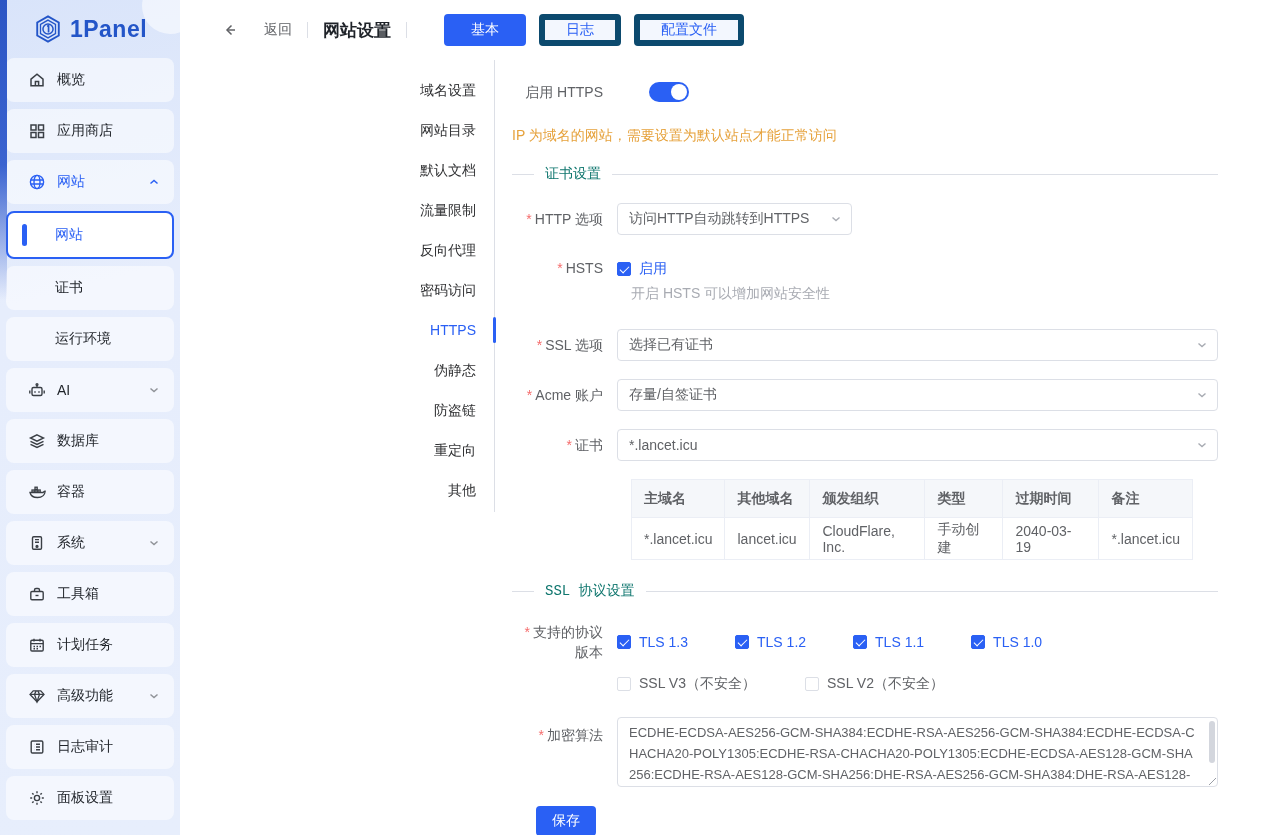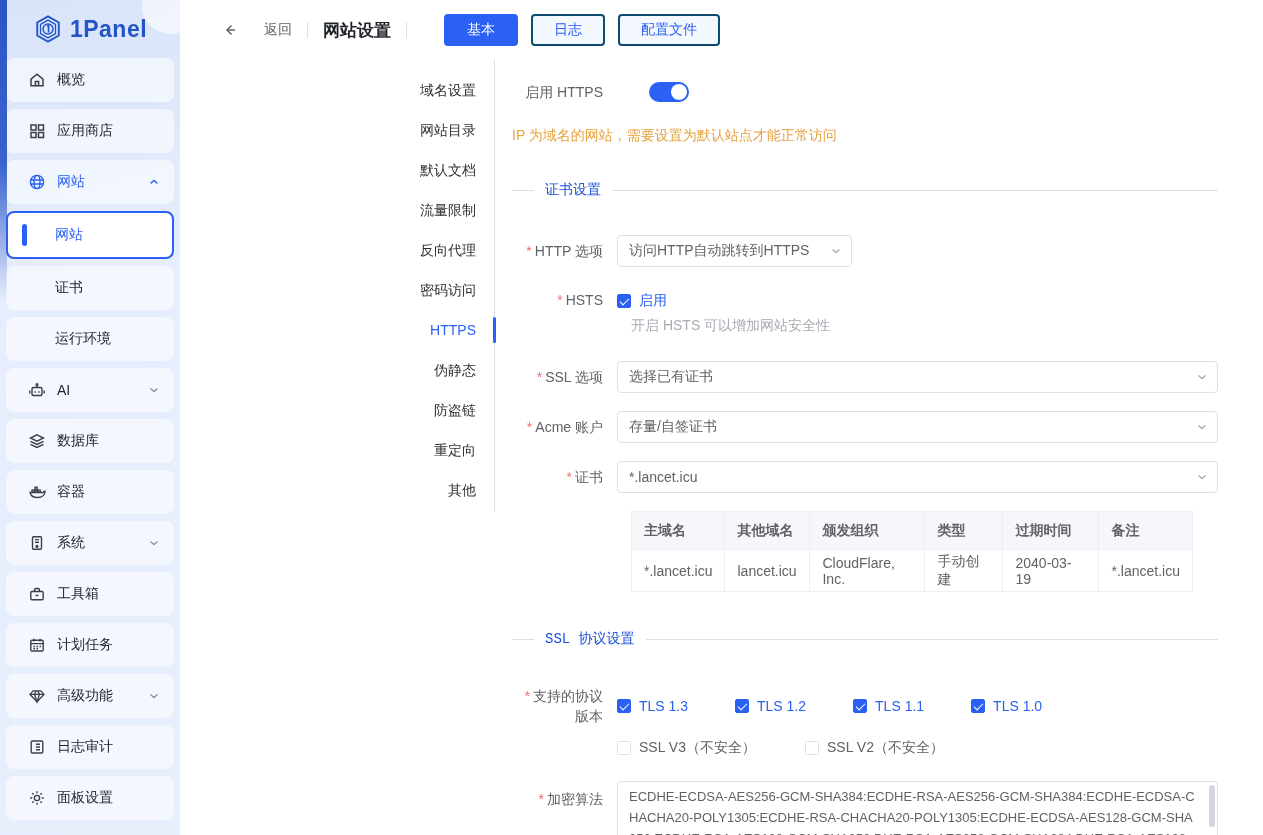--- a/index.html
+++ b/index.html
@@ -49,21 +49,21 @@
 
   
   .main { flex:1; background:#fff; display:flex; flex-direction:column; }
   .topbar { height:60px; display:flex; align-items:center; padding-left:42px; flex:0 0 60px; }
   .back { display:flex; align-items:center; gap:26px; color:#606266; cursor:pointer; }
   .vdiv { width:1px; height:16px; background:#dcdfe6; margin:0 15px; }
   .page-title { font-size:17px; font-weight:bold; color:#1f2329; }
   .tabs { display:flex; gap:13px; margin-left:22px; }
   .tab {
     height:32px; padding:0 21px; display:flex; align-items:center; border-radius:4px;
-    font-size:14px; cursor:pointer; border:2px solid #0c4a6e; background:#f3f7fe; color:#2a60f4;
+    font-size:14px; cursor:pointer; border:6px solid #0c4a6e; background:#f3f7fe; color:#2a60f4;
   }
   .tab.active { background:#2a60f4; border-color:#2a60f4; color:#fff; }
 
   .body-wrap { display:flex; padding-left:42px; flex:1; overflow:hidden; }
 
   
   .submenu { position:relative; width:273px; flex:0 0 273px; padding-top:10px;
              border-right:1px solid #dcdfe6; height:452px; }
   .sm-item { position:relative; height:40px; line-height:40px; text-align:right;
              padding-right:18px; color:#303133; cursor:pointer; }
@@ -82,21 +82,21 @@
   .form-control { flex:1; min-width:0; }
 
   .toggle { position:relative; width:40px; height:20px; border-radius:10px; background:#2a60f4; cursor:pointer; }
   .toggle .knob { position:absolute; right:2px; top:2px; width:16px; height:16px; border-radius:50%; background:#fff; }
 
   .warn-text { margin-top:25px; color:#e6a23c; font-size:14px; }
 
   .divider { display:flex; align-items:center; margin-top:20px; }
   .divider::before { content:""; width:22px; border-top:1px solid #dcdfe6; }
   .divider::after { content:""; flex:1; border-top:1px solid #dcdfe6; }
-  .divider .div-text { margin:16px 11px; font-size:14px; font-weight:500; color:#1d4ed8; }
+  .divider .div-text { margin:0 11px; font-size:14px; font-weight:500; color:#0f766e; }
 
   .select {
     position:relative; height:32px; border:1px solid #dcdfe6; border-radius:4px; background:#fff;
     display:flex; align-items:center; padding:0 30px 0 11px; color:#606266; cursor:pointer;
     font-size:14px; white-space:nowrap;
   }
   .select .sel-chev { position:absolute; right:9px; top:50%; transform:translateY(-50%); display:flex; color:#a8abb2; }
   .select.narrow { width:235px; flex:none; }
 
   .cb-group { display:flex; align-items:center;gap:17px; }

